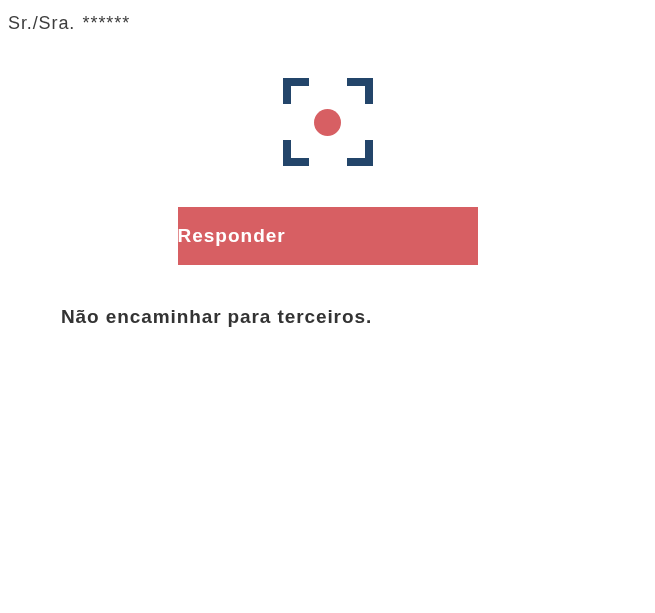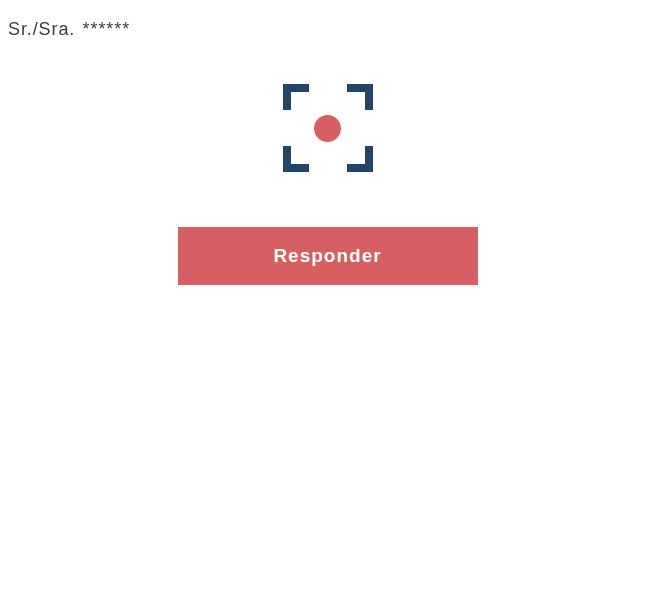--- a/index.html
+++ b/index.html
@@ -15,21 +15,21 @@
   body {
     width: 655px;
     height: 613px;
     overflow: hidden;
     font-family: "Liberation Sans", "DejaVu Sans", sans-serif;
     color: var(--text-gray);
   }
   .email-body {
     width: 655px;
     height: 613px;
-    padding: 16px 8px 0 8px;
+    padding: 10px 8px 0 8px;
     background: var(--page-bg);
   }
   .txt {
     font-size: 18px;
     line-height: 27px;
     letter-spacing: 0.9px;
     word-spacing: 1.5px;
     color: var(--text-gray);
   }
   .greeting { margin-top: 0; }
@@ -66,24 +66,23 @@
     text-align: center;
   }
   .deadline .value {
     color: var(--accent-red);
     font-weight: bold;
     margin-left: 8px;
   }
   .respond-btn {
     display: flex;
     align-items: center;
-    justify-content: center;
     width: 300px;
     height: 58px;
-    margin: 55px auto 0 auto;
+    margin: 41px auto 0 auto;
     background: var(--accent-red);
     border: none;
     cursor: pointer;
     text-decoration: none;
   }
   .respond-btn span {
     color: #ffffff;
     font-size: 19px;
     font-weight: bold;
     letter-spacing: 1px;
@@ -120,15 +119,16 @@
     <div class="corner br"></div>
     <div class="dot"></div>
   </div>
 
 
   <a href="#" class="respond-btn">
     <span>Responder</span>
   </a>
 
   <div class="footer">
+    <p class="warning">Não encaminhar para terceiros.</p>
   </div>
 
 </div>
 
 </body></html>

